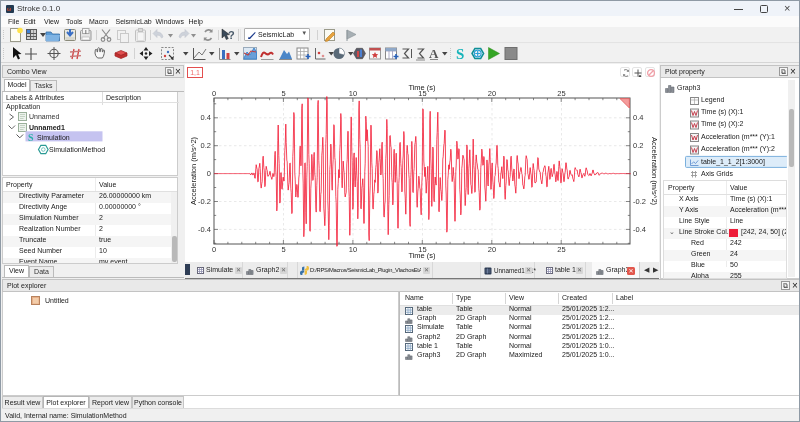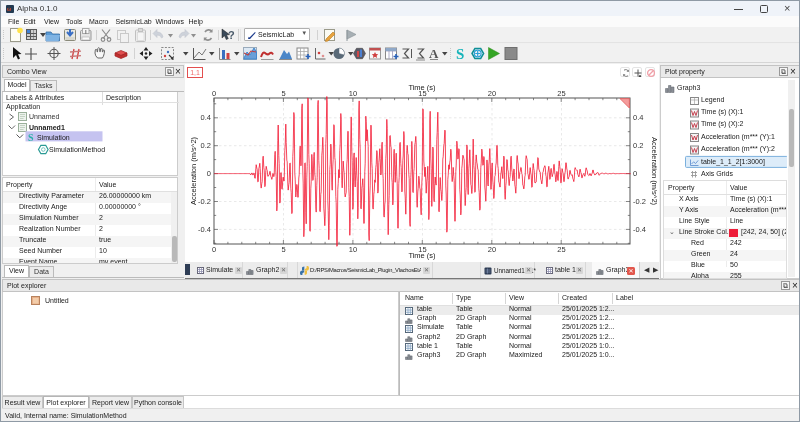--- a/index.html
+++ b/index.html
@@ -6,21 +6,21 @@
 .abs{position:absolute;}
 .hdr{background:#e9e9e9;border:1px solid #c3c3c3;font-size:7px;color:#222;}
 svg{display:block;}
 span{white-space:nowrap;}
 </style></head>
 <body>
 
 <div class="abs" style="left:0;top:0;width:798px;height:15px;background:#eff3f9;"></div>
 <div class="abs" style="left:5px;top:4px;width:8px;height:8px;background:#223a52;border-radius:1px;"></div>
 <div class="abs" style="left:6px;top:6px;width:6px;height:4px;color:#e04a2a;font-size:5px;line-height:4px;font-weight:bold;">ω</div>
-<div class="abs" style="left:16px;top:3px;font-size:8px;color:#333;">Alpha 0.1.0</div>
+<div class="abs" style="left:16px;top:3px;font-size:8px;color:#333;">Stroke 0.1.0</div>
 <div class="abs" style="left:733px;top:8px;width:9px;height:1px;background:#444;"></div>
 <div class="abs" style="left:759px;top:4px;width:8px;height:8px;border:1.2px solid #444;border-radius:1.5px;"></div>
 <div class="abs" style="left:783px;top:3px;font-size:11px;color:#444;line-height:9px;">×</div>
 
 <div class="abs" style="left:0;top:15px;width:798px;height:11px;background:#fbfbfb;"></div>
 <div class="abs" style="left:0;top:17px;font-size:7px;width:300px;height:9px;">
 <span class="abs" style="left:7px;">File</span>
     <span class="abs" style="left:22.5px;">Edit</span>
     <span class="abs" style="left:43px;">View</span>
     <span class="abs" style="left:65px;">Tools</span>

